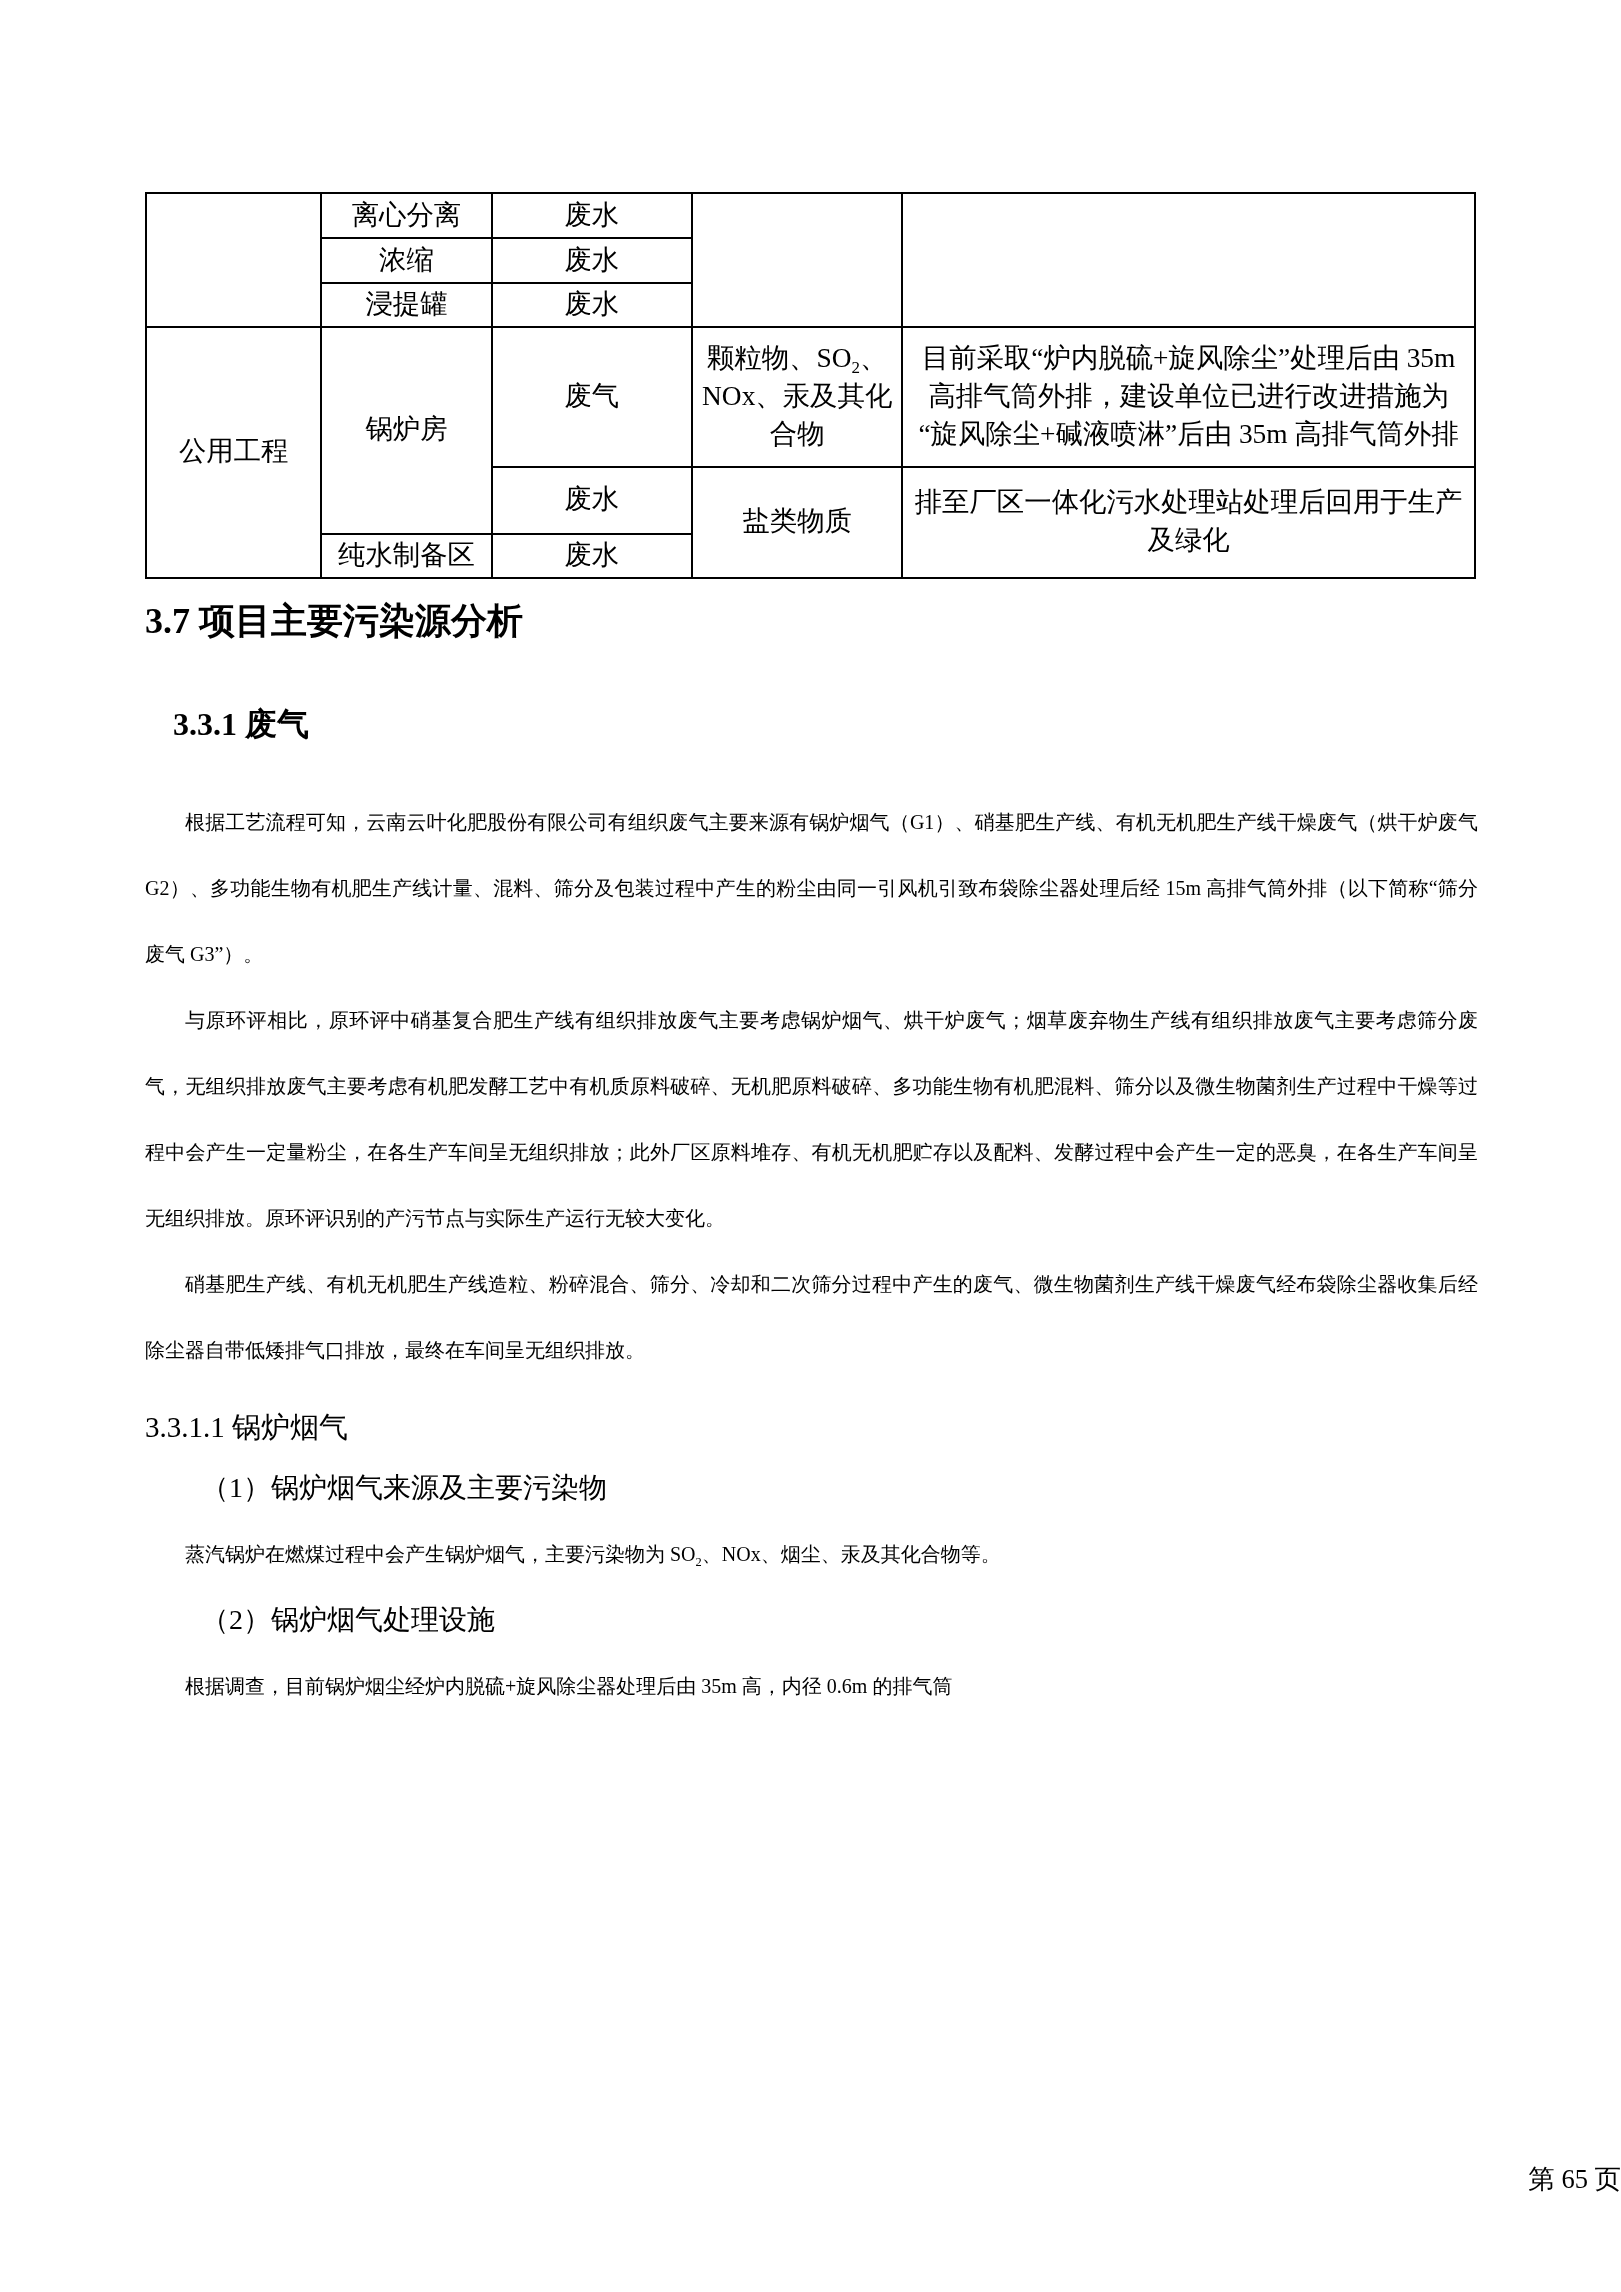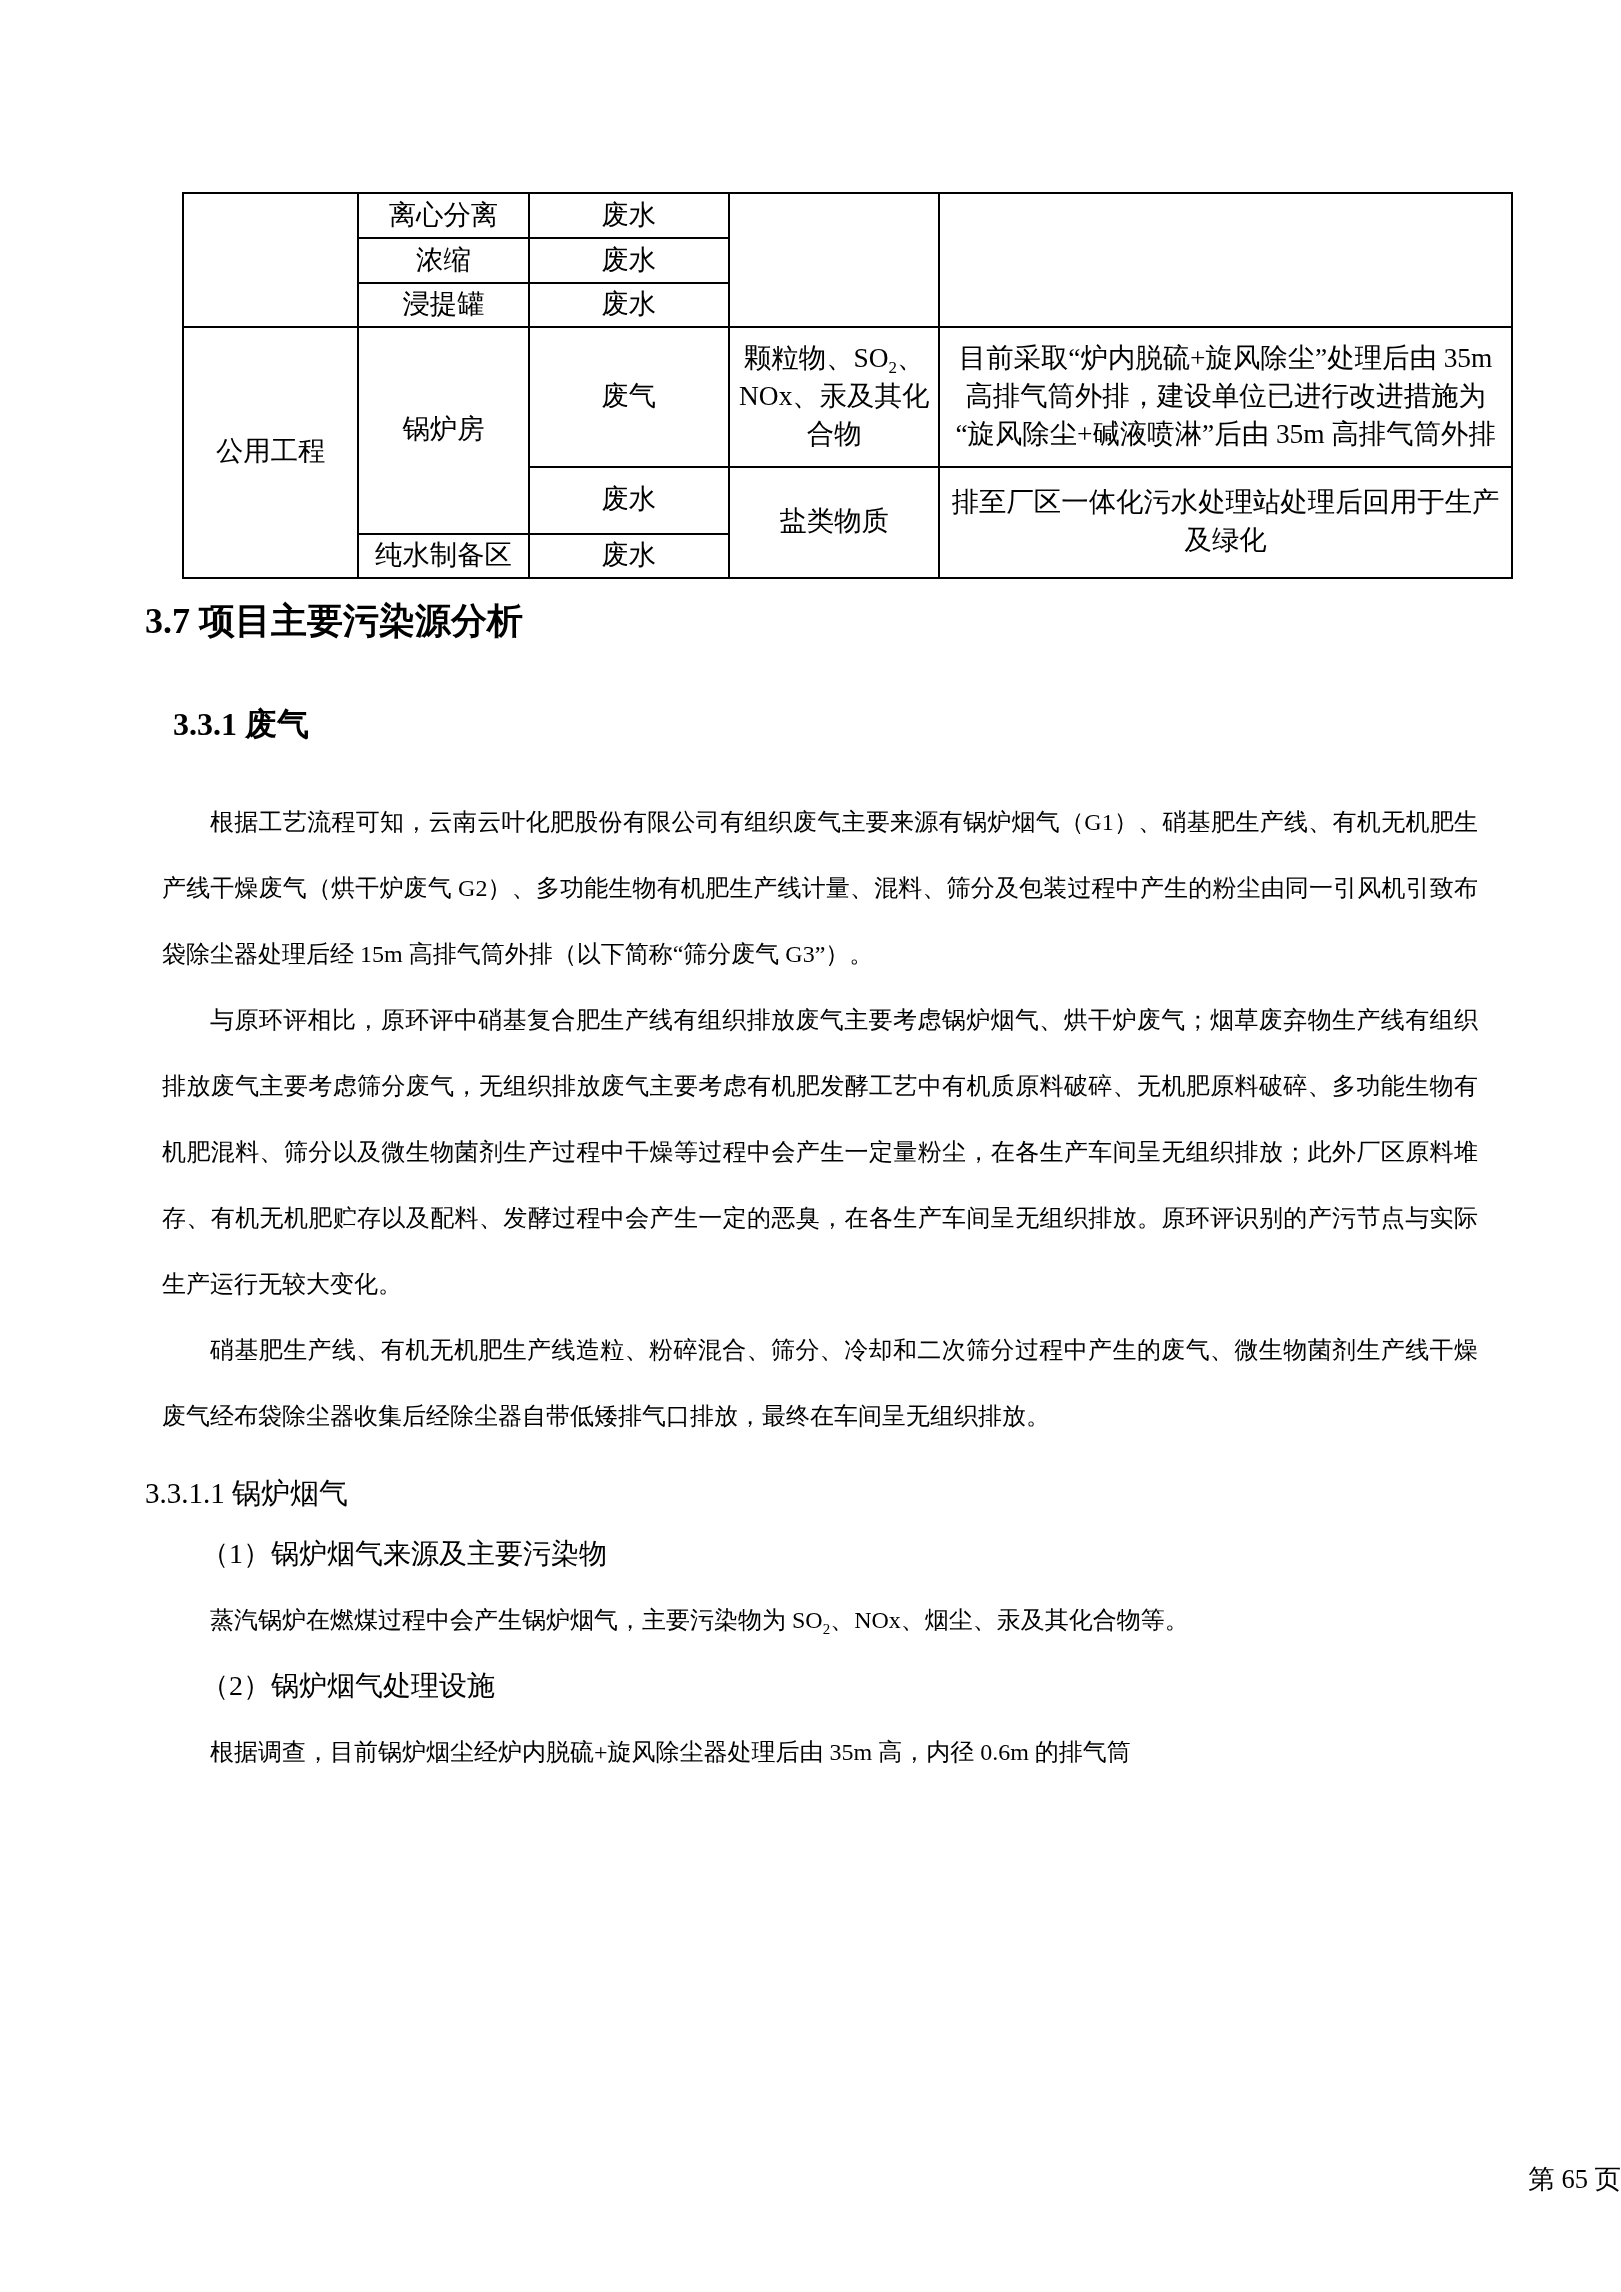--- a/index.html
+++ b/index.html
@@ -19,21 +19,20 @@
     left: 145px;
     top: 0;
     width: 1333px;
   }
   
   table.src-table {
     margin-top: 192px;
     width: 1331px;
     border-collapse: collapse;
     table-layout: fixed;
-    margin-left: 37px;
   }
   table.src-table td {
     border: 2px solid #000000;
     text-align: center;
     vertical-align: middle;
     font-size: 27.4px;
     line-height: 1.38;
     padding: 2px 7.8px;
   }
   td.treat-cell { padding: 2px 9.8px; font-family: Liberation Serif, serif; }
@@ -53,25 +52,24 @@
     margin-left: 28px;
   }
   .h-subsub {
     margin-top: 25.5px;
     font-size: 29px;
     font-weight: normal;
     line-height: 1.35;
   }
   
   .para {
-    font-size: 24px;
+    font-size: 20px;
     line-height: 66px;
     text-align: justify;
     text-indent: 2em;
-    margin-left: 17px;
   }
   .para.first { margin-top: 43px; }
   .para-line {
     font-size: 28px;
     line-height: 66px;
     text-indent: 2em;
   }
   .gap-s { margin-top: 7.8px; }
   
   .footer {

